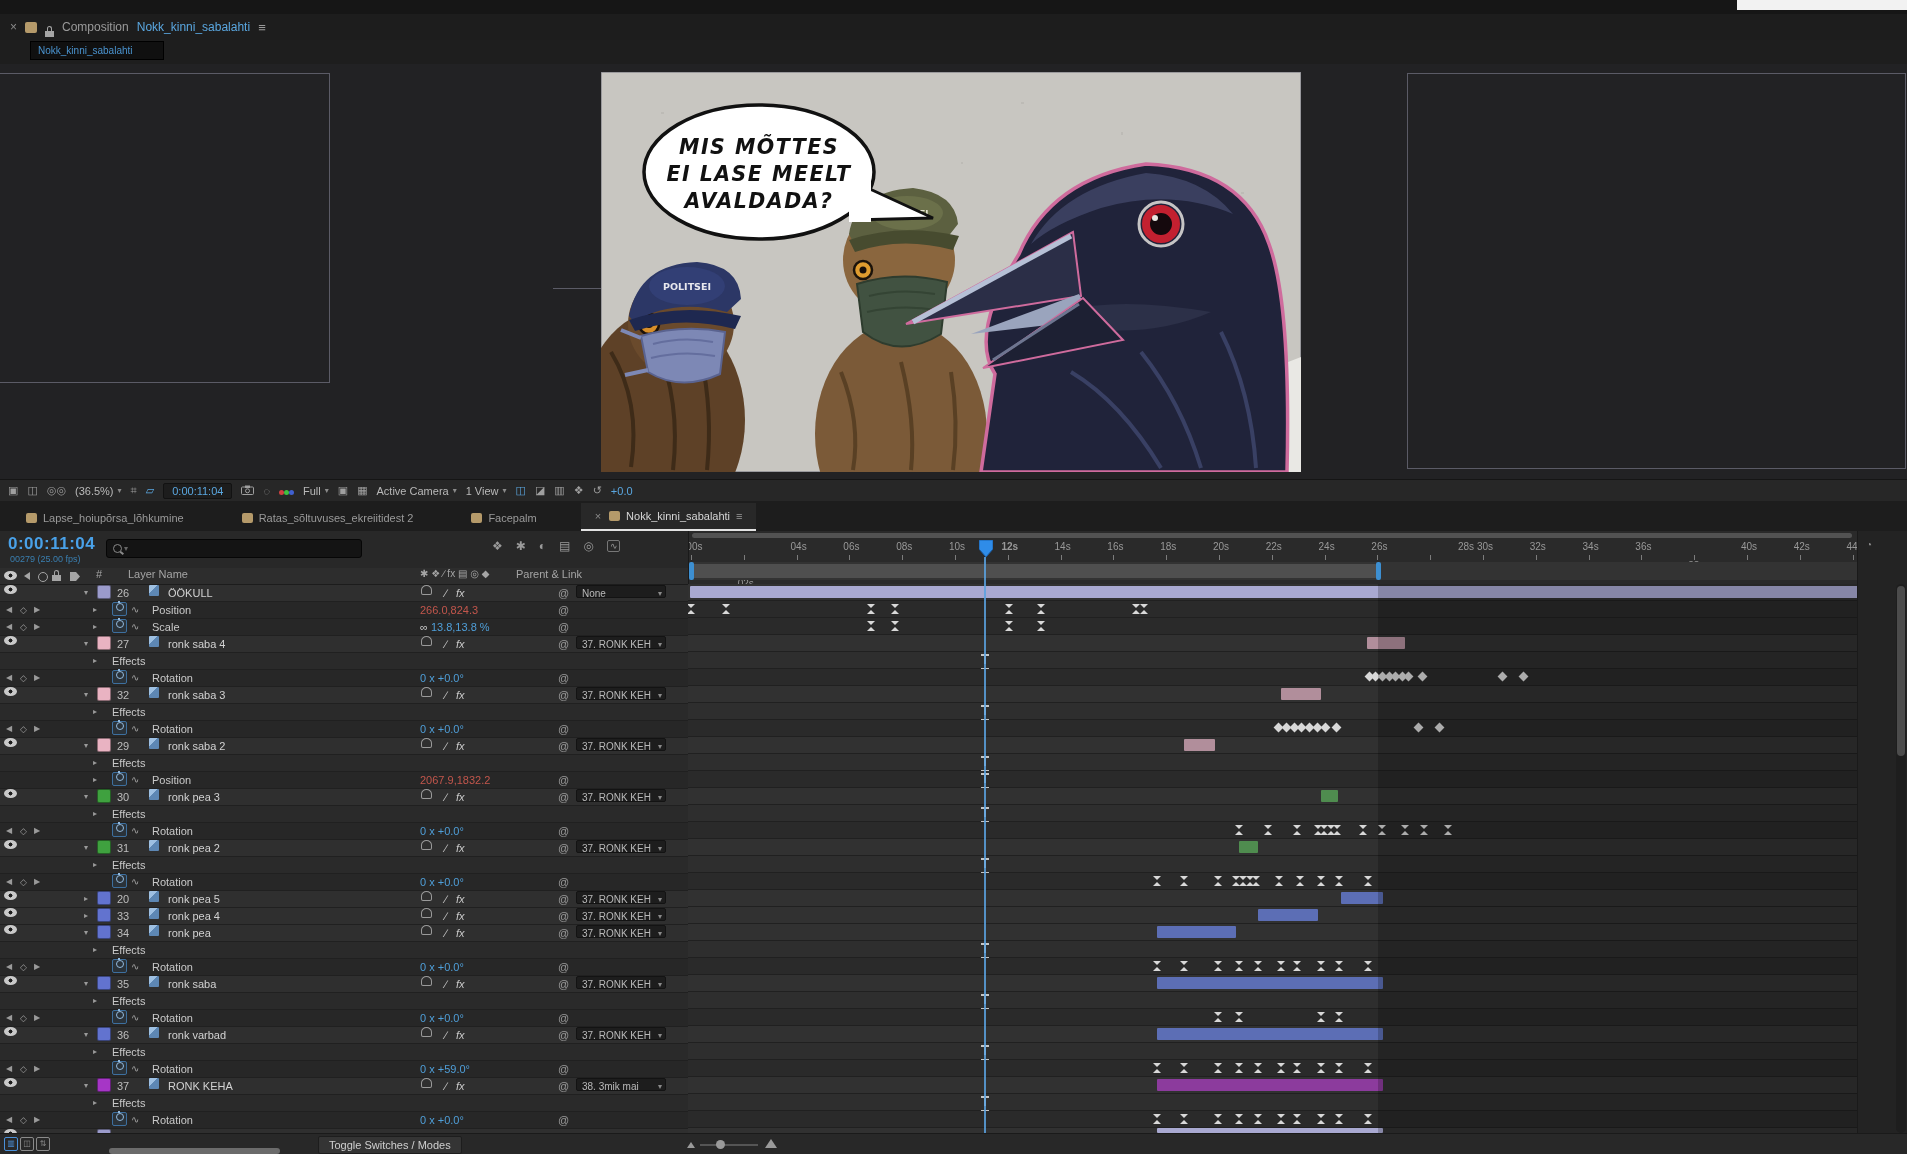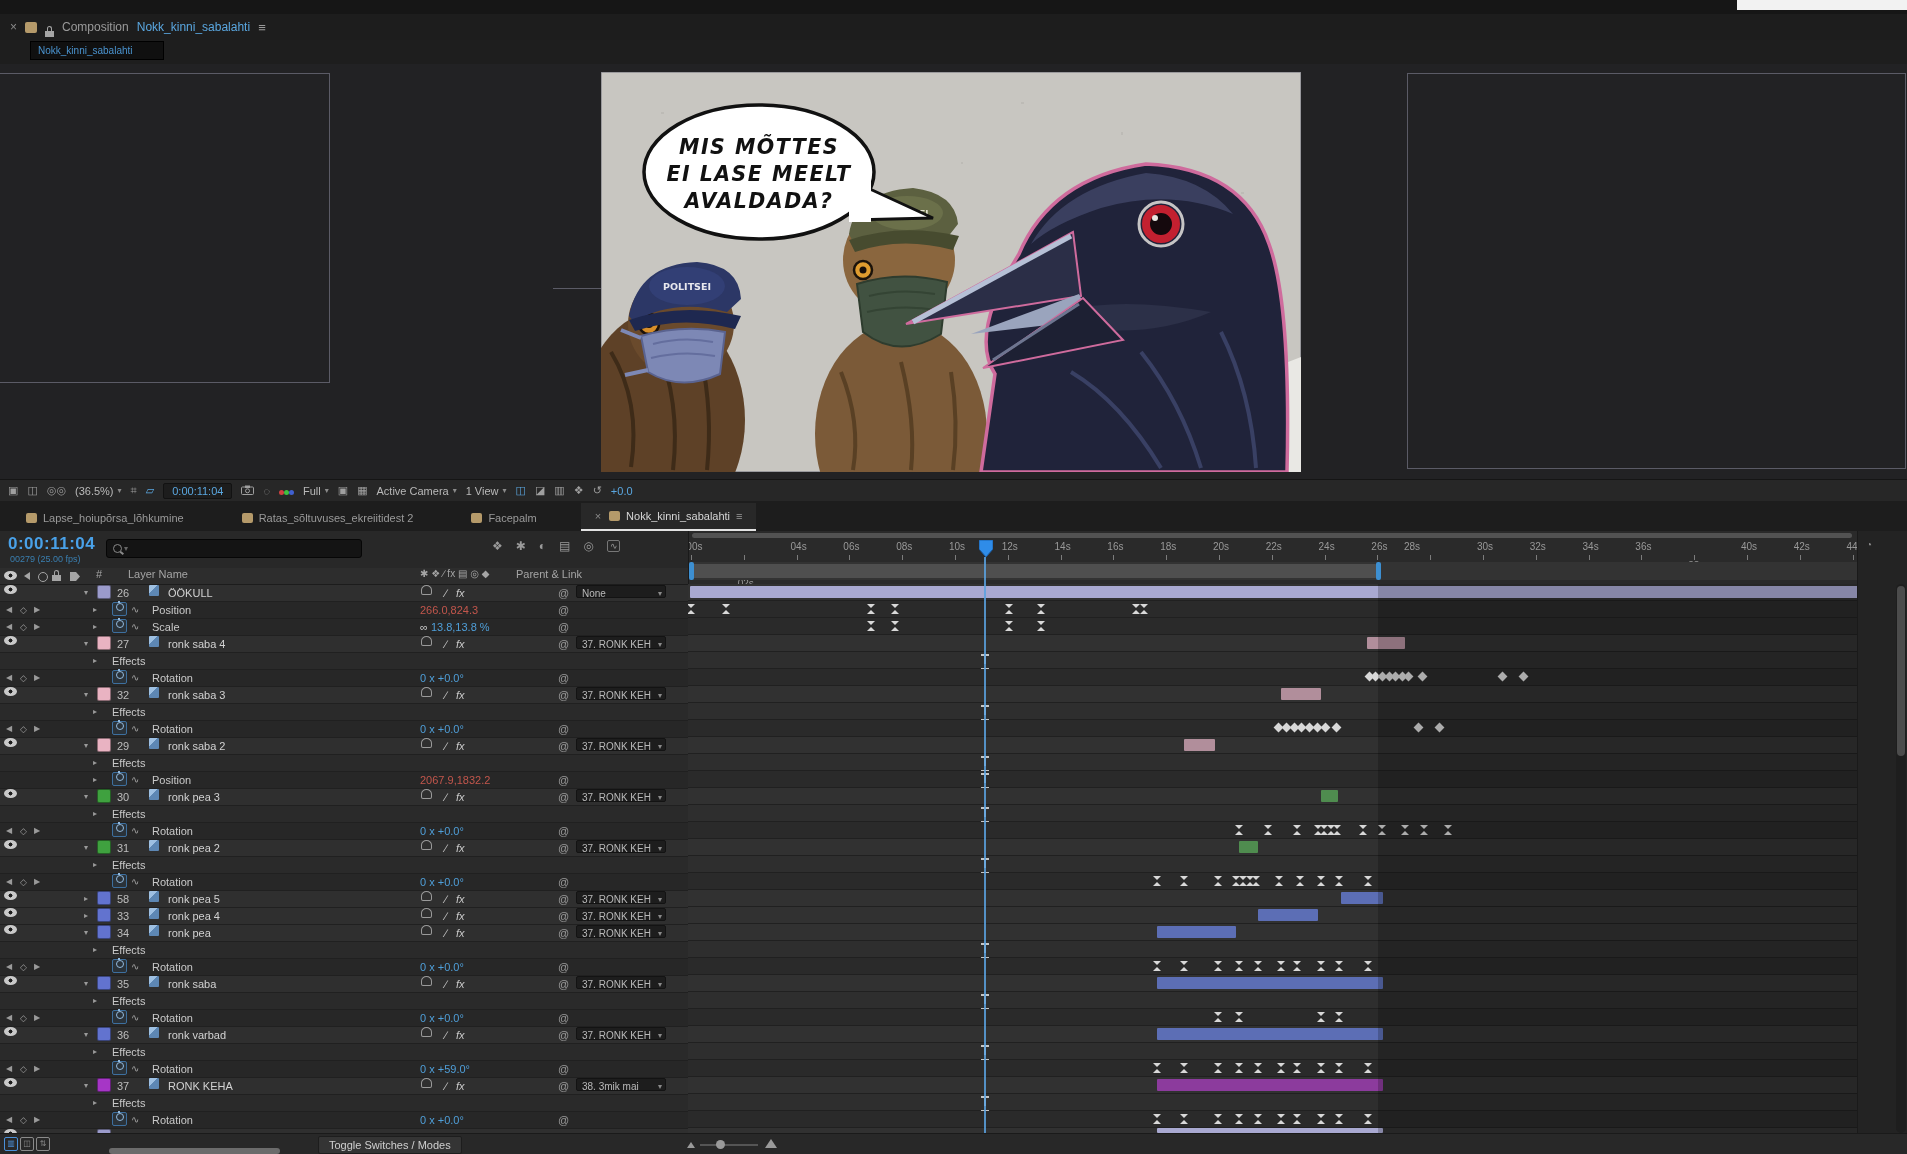--- a/index.html
+++ b/index.html
@@ -302,29 +302,29 @@
 
     <div class="abs" id="rulerzone">
       <div class="abs" id="navig"></div>
       <div id="ruler-labels">
           <span class="rlabel" style="left: -13px;">:00s</span>
           <span class="rlabel" style="left: 39.8px; margin-top: 37px;">02s</span>
           <span class="rlabel" style="left: 92.6px;">04s</span>
           <span class="rlabel" style="left: 145.4px;">06s</span>
           <span class="rlabel" style="left: 198.2px;">08s</span>
           <span class="rlabel" style="left: 251px;">10s</span>
-          <span class="rlabel" style="left: 303.8px;">12s</span>
+          <span class="rlabel" style="left: 303.8px; font-weight: bold;">12s</span>
           <span class="rlabel" style="left: 356.6px;">14s</span>
           <span class="rlabel" style="left: 409.4px;">16s</span>
           <span class="rlabel" style="left: 462.2px;">18s</span>
           <span class="rlabel" style="left: 515px;">20s</span>
           <span class="rlabel" style="left: 567.8px;">22s</span>
           <span class="rlabel" style="left: 620.6px;">24s</span>
           <span class="rlabel" style="left: 673.4px;">26s</span>
-          <span class="rlabel" style="left: 706px;">28s</span>
+          <span class="rlabel" style="left: 751px; text-align: right;">28s</span>
           <span class="rlabel" style="left: 779px;">30s</span>
           <span class="rlabel" style="left: 831.8px;">32s</span>
           <span class="rlabel" style="left: 884.6px;">34s</span>
           <span class="rlabel" style="left: 937.4px;">36s</span>
           <span class="rlabel" style="left: 990.2px; margin-top: 19px;">38s</span>
           <span class="rlabel" style="left: 1043px;">40s</span>
           <span class="rlabel" style="left: 1095.8px;">42s</span>
           <span class="rlabel" style="left: 1148.6px;">44s</span>
         </div>
       <div id="ruler-ticks">
@@ -556,21 +556,21 @@
             </span>
             <span class="grc">∿</span>
             <span class="pname" style="left: 152px;">Rotation</span>
             <span class="pval blue" style="left: 420px;">0 x +0.0°</span>
             <span class="pwp" style="left: 558px;">@</span>
           </div>
           <div class="lrow layer">
             <span class="eyec"></span>
             <span class="chev" style="left: 84px;">▸</span>
             <span class="swatch" style="left: 97px; background: rgb(98, 115, 207);"></span>
-            <span class="num" style="left: 117px;">58</span>
+            <span class="num" style="left: 117px;">20</span>
             <span class="licon" style="left: 149px;"></span>
             <span class="lname" style="left: 168px;">ronk pea 5</span>
             <span class="shyc" style="left: 421px;"></span>
             <span class="qual" style="left: 445px;">∕</span>
             <span class="fxt" style="left: 456px;">fx</span>
             <span class="pwp" style="left: 558px;">@</span>
             <div class="pdrop"><span style="position: static;">37. RONK KEH</span><span class="car">▾</span></div>
           </div>
           <div class="lrow layer">
             <span class="eyec"></span>

